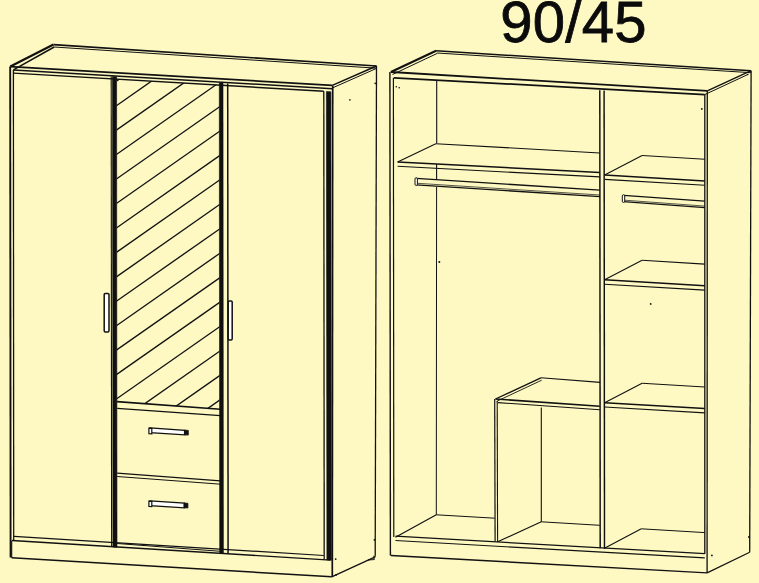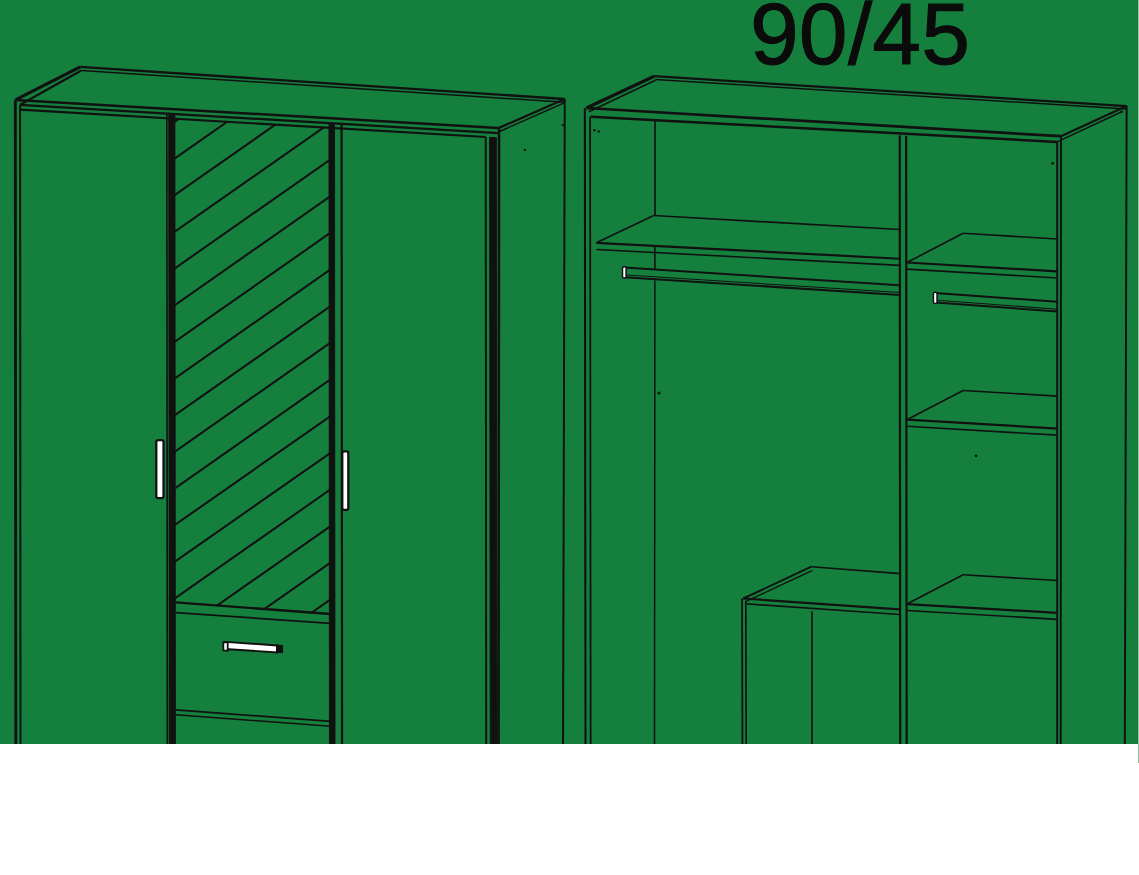--- a/index.html
+++ b/index.html
@@ -1,16 +1,16 @@
 <!DOCTYPE html>
 <html><head>
 <meta charset="utf-8">
 <style>
 html,body{margin:0;padding:0;background:#fff;}
-#page{position:relative;width:759px;height:496px;background:#15803d;font-family:"Liberation Sans", sans-serif;}
+#page{position:relative;width:759px;height:583px;background:#fef9c3;font-family:"Liberation Sans", sans-serif;}
 </style>
 </head>
 <body>
 <div id="page">
 <svg width="759" height="583" viewBox="0 0 759 583" xmlns="http://www.w3.org/2000/svg">
 
 <line x1="10.4" y1="66.6" x2="332.3" y2="85.4" stroke="#111" stroke-width="1.7"></line>
 <line x1="13.5" y1="69.9" x2="332.3" y2="88.7" stroke="#111" stroke-width="1.5"></line>
 <line x1="13.4" y1="73.1" x2="323.8" y2="91.3" stroke="#111" stroke-width="1.4"></line>
 <line x1="53.5" y1="44.6" x2="376.5" y2="66.0" stroke="#111" stroke-width="1.6"></line>

